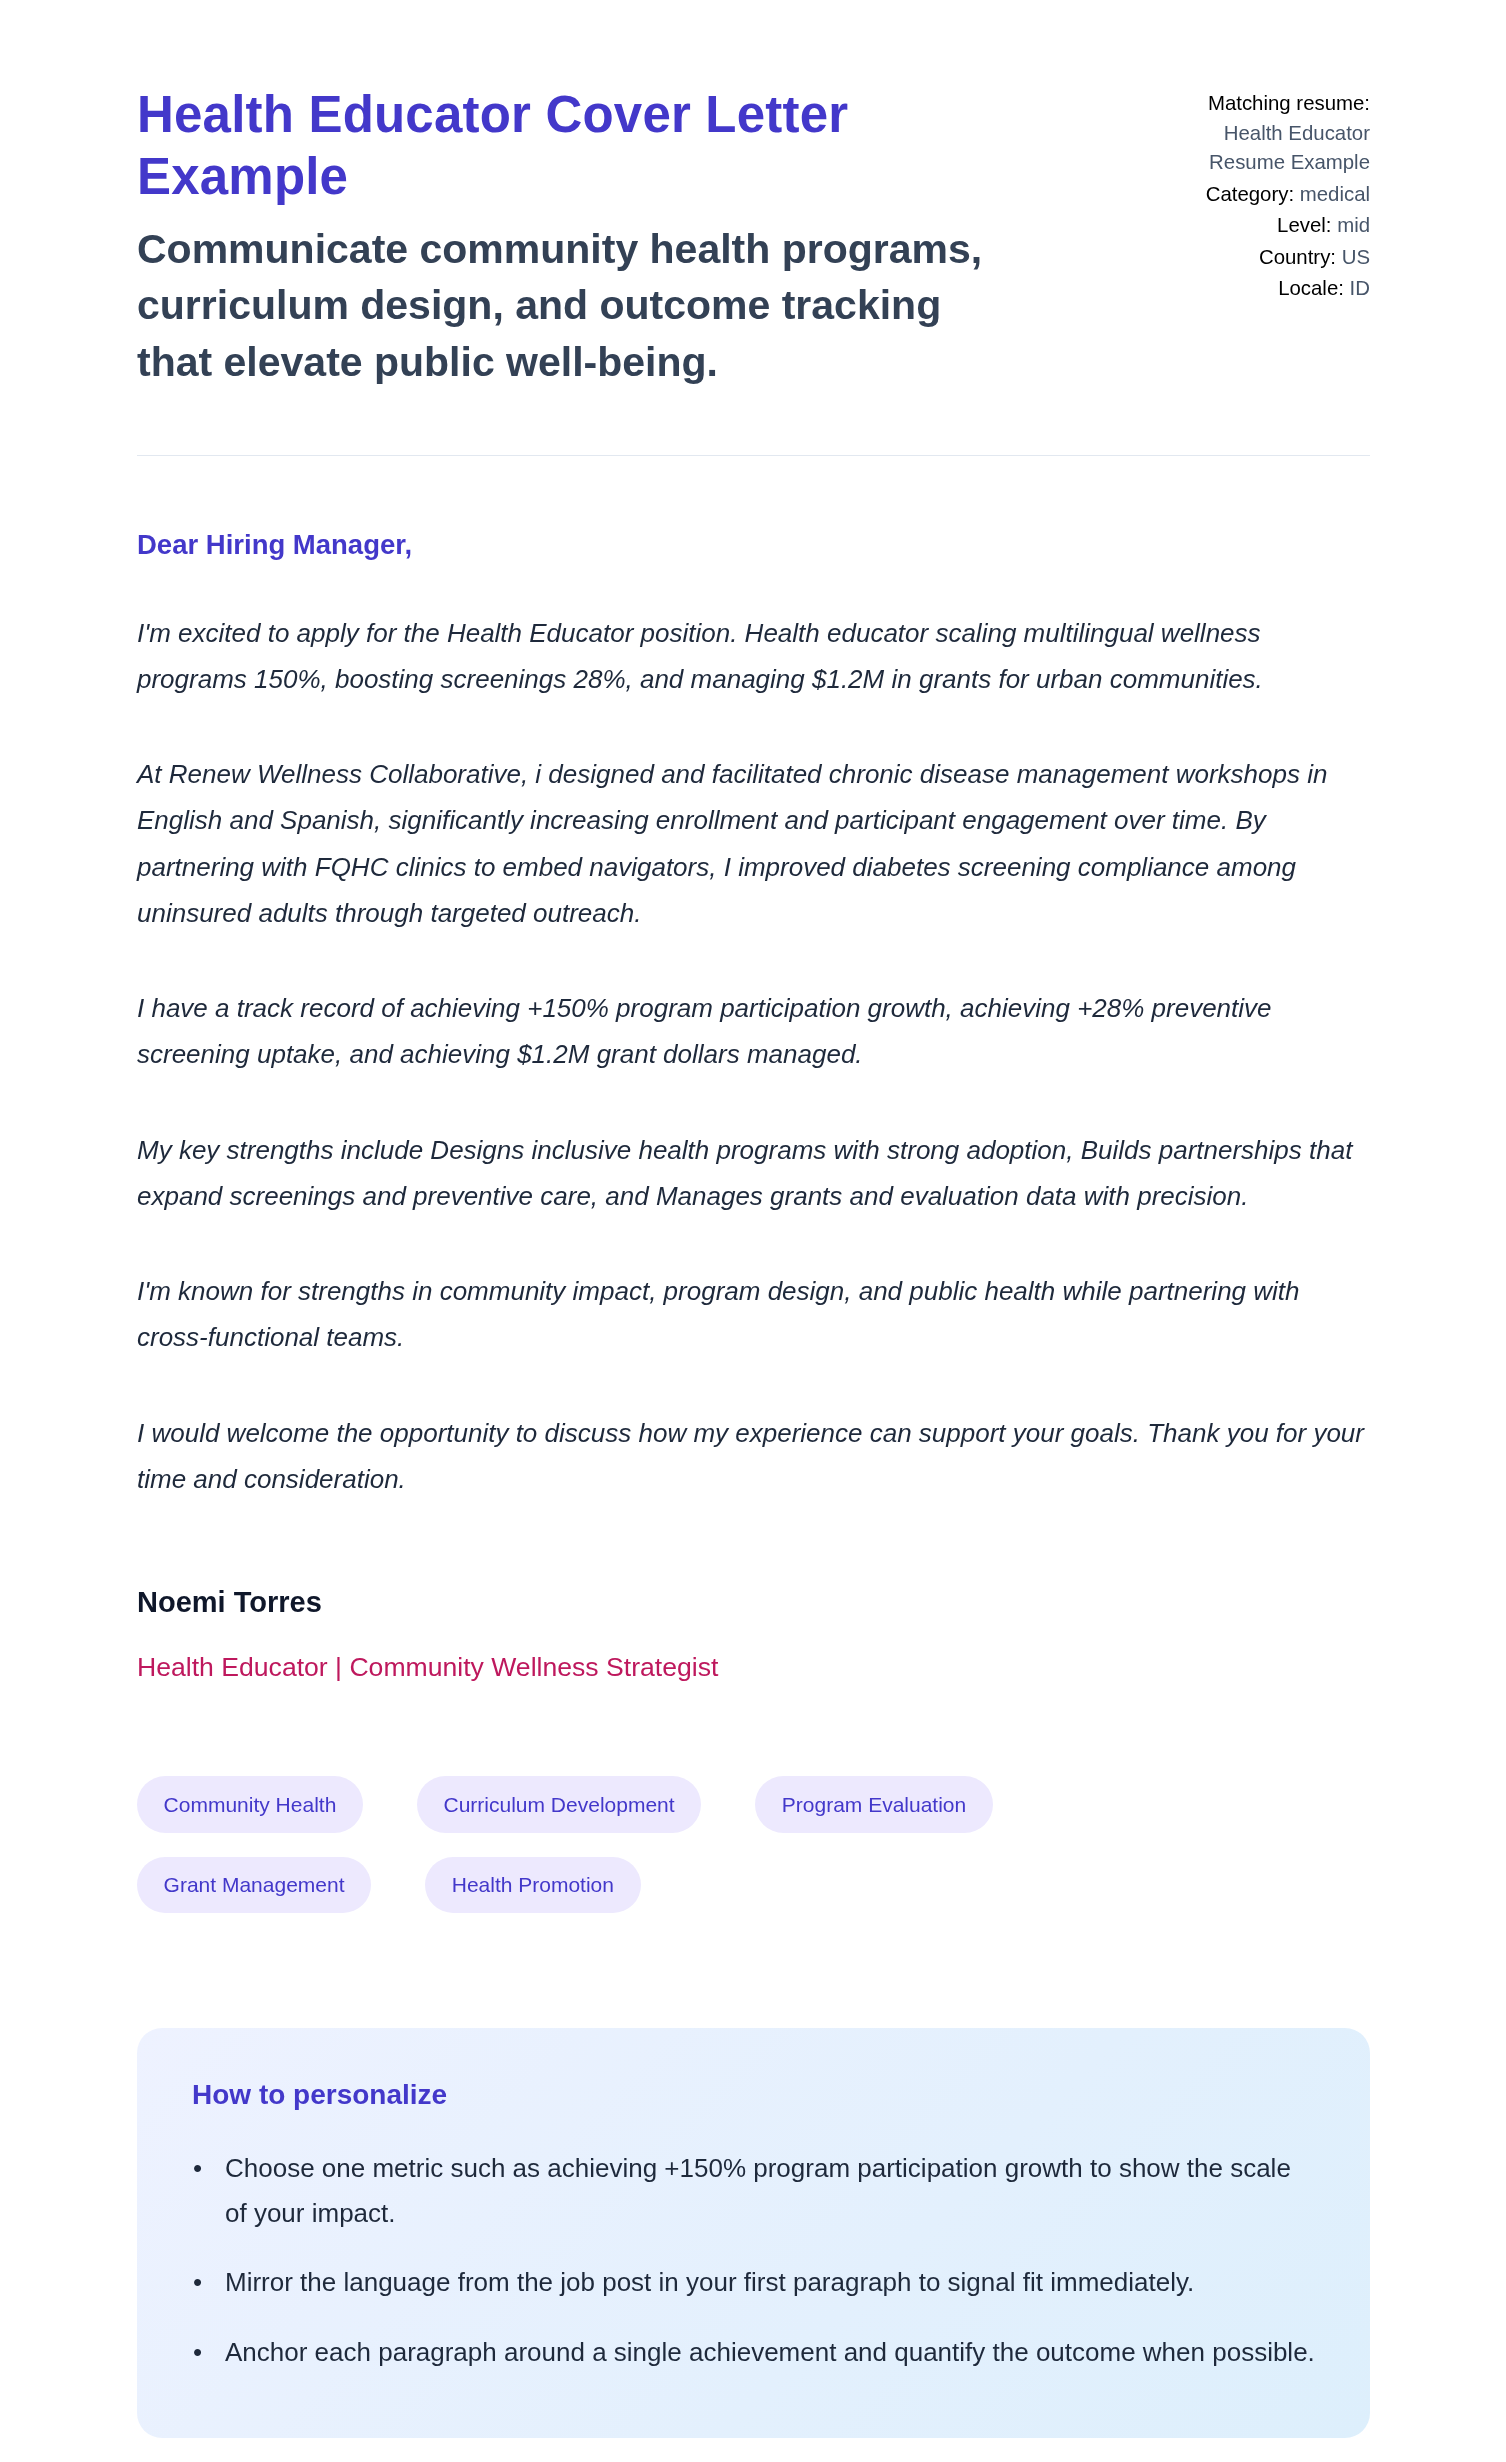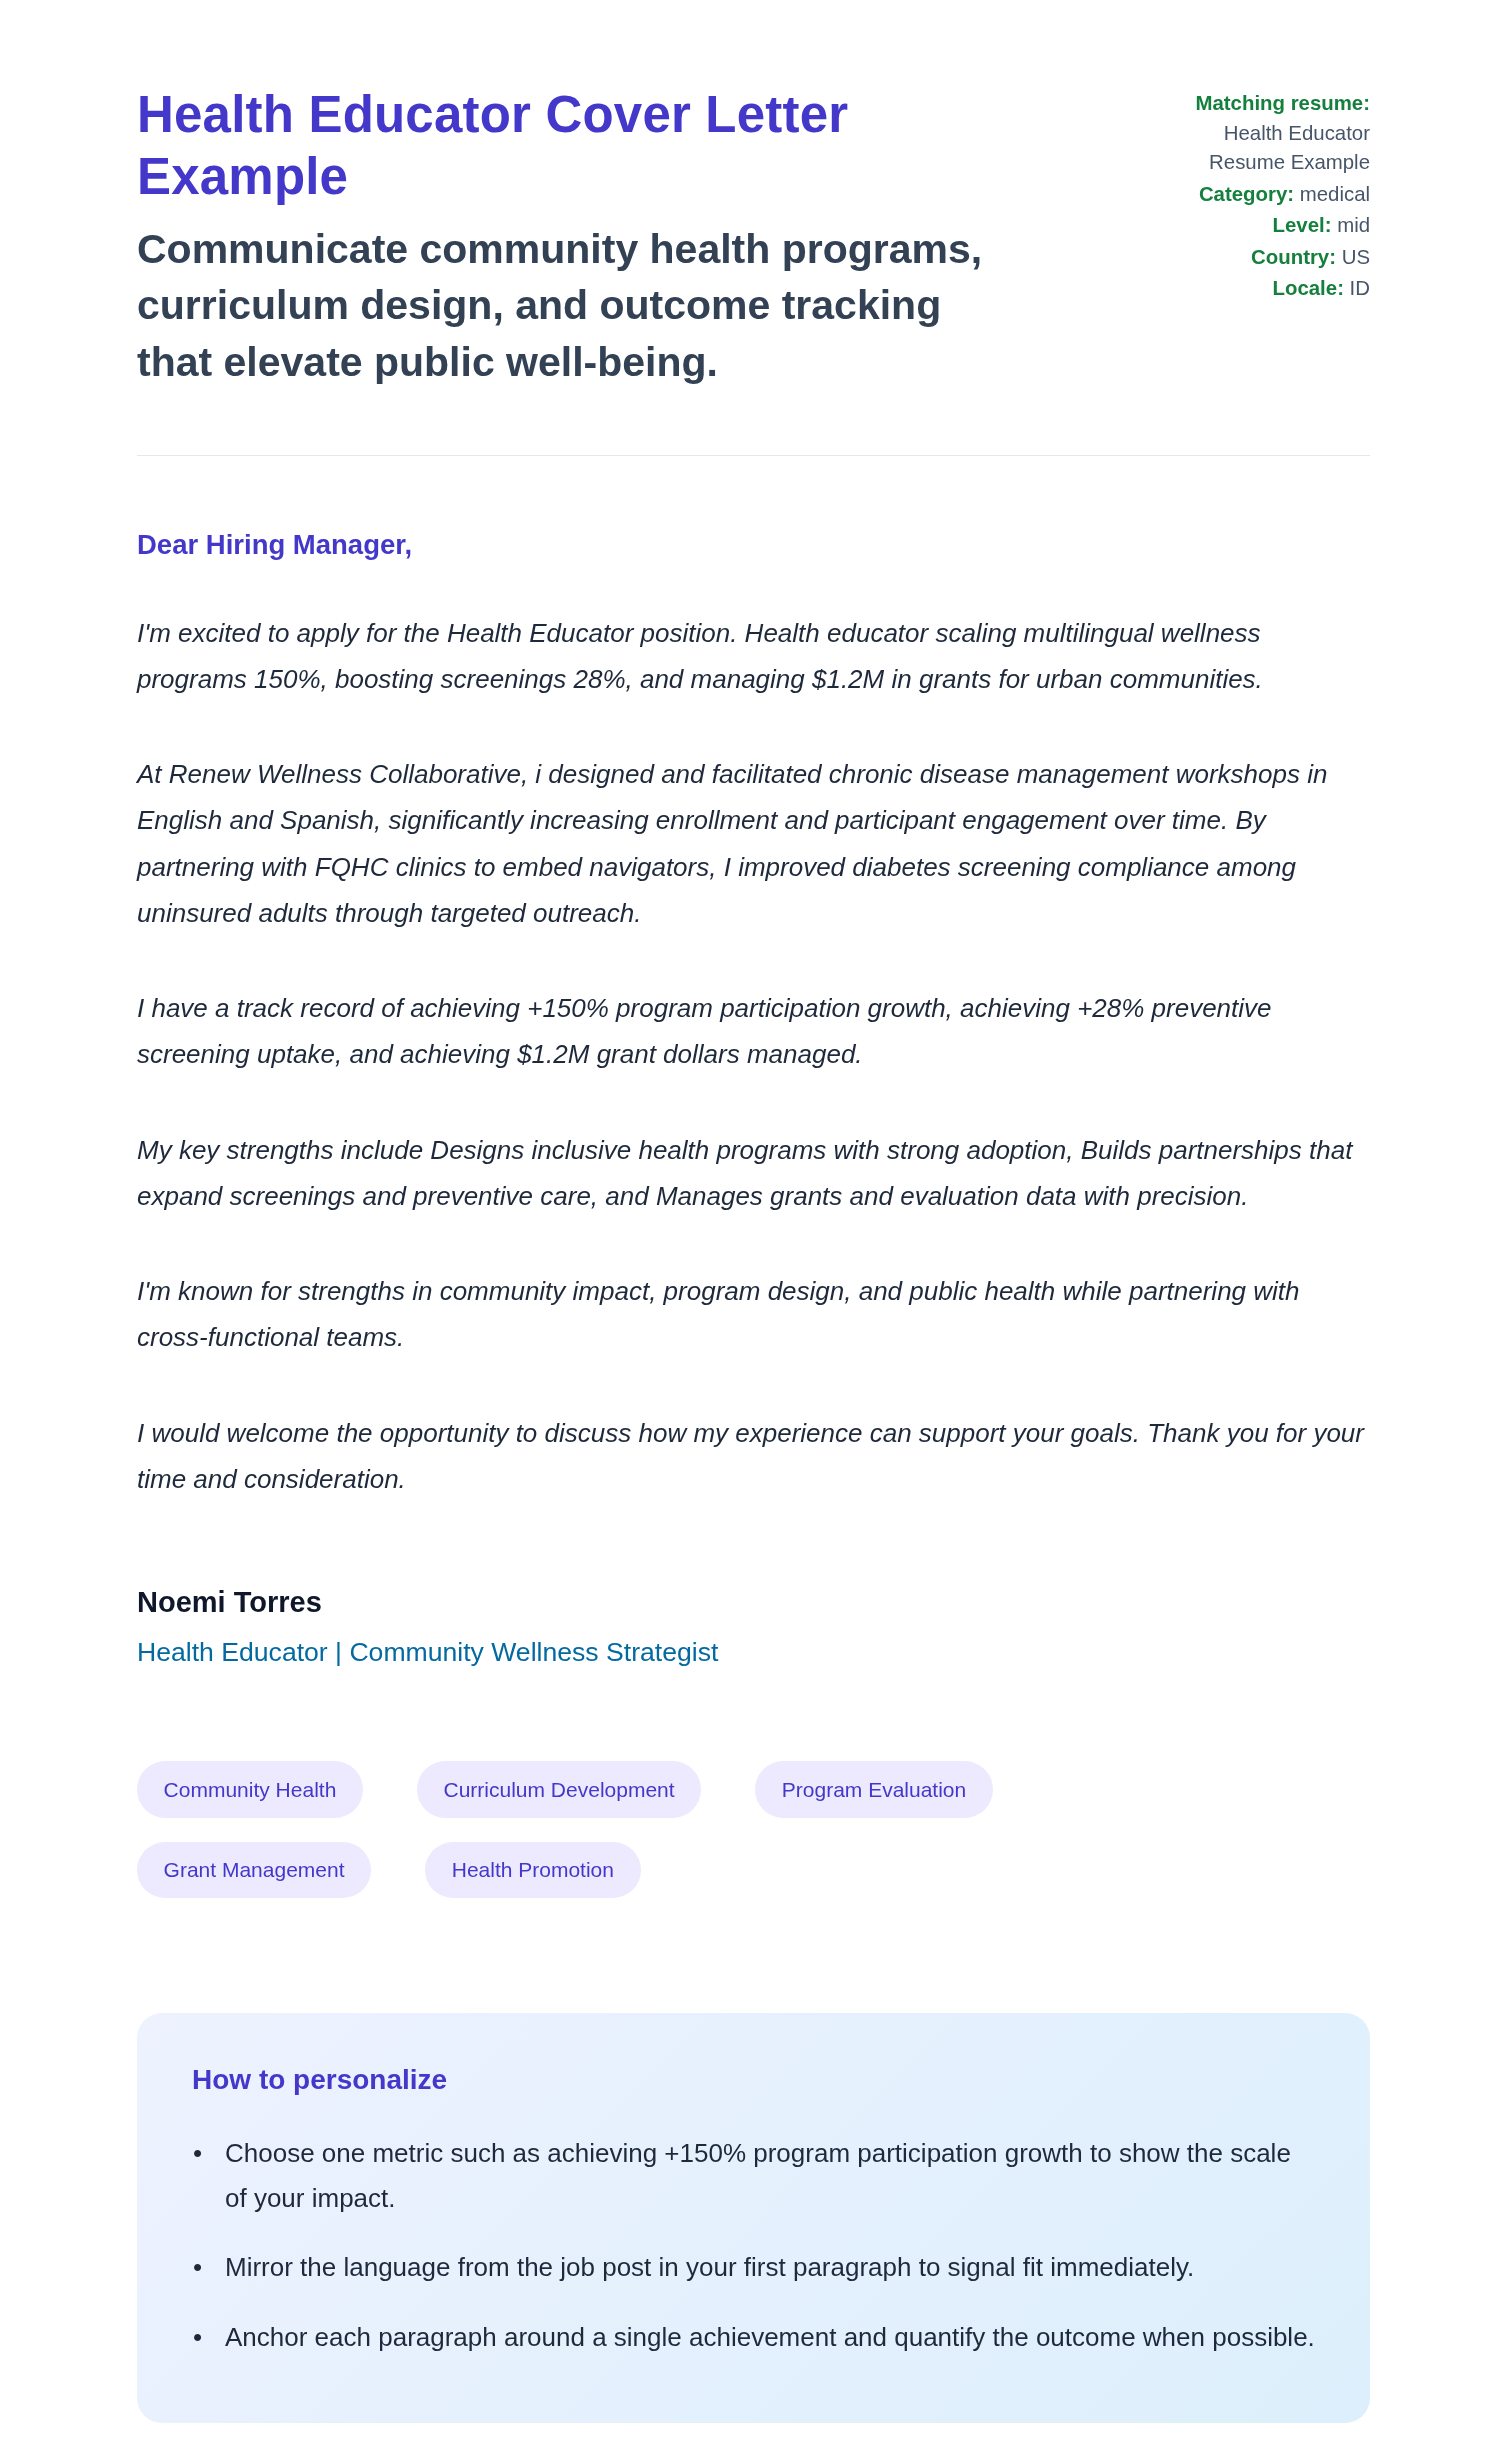--- a/index.html
+++ b/index.html
@@ -39,21 +39,21 @@
   }
   .meta {
     flex: 0 0 auto;
     width: 226px;
     text-align: right;
     font-size: 20.4px;
     line-height: 1.45;
     color: #475569;
     padding-top: 5.3px;
   }
-  .meta .label { font-weight: 700; color: #15803d; padding-left: 20px; }
+  .meta .label { font-weight: 400; color: #000000; padding-left: 20px; }
   .meta-row { margin-bottom: 1.8px; }
 
   .divider {
     border: none;
     border-top: 1.8px solid #e2e8f0;
     margin: 64px 0 0 0;
   }
 
   
   .salutation {
@@ -72,23 +72,23 @@
   }
 
   
   .sig-name {
     margin-top: 84px;
     font-size: 29px;
     font-weight: 700;
     color: #0f172a;
   }
   .sig-role {
-    margin-top: 18px;
+    margin-top: 33px;
     font-size: 26.6px;
-    color: #0369a1;
+    color: #be185d;
   }
 
   
   .tags {
     margin-top: 93px;
     display: flex;
     flex-wrap: wrap;
     gap: 24px 54px;
     max-width: 1117px;
   }

